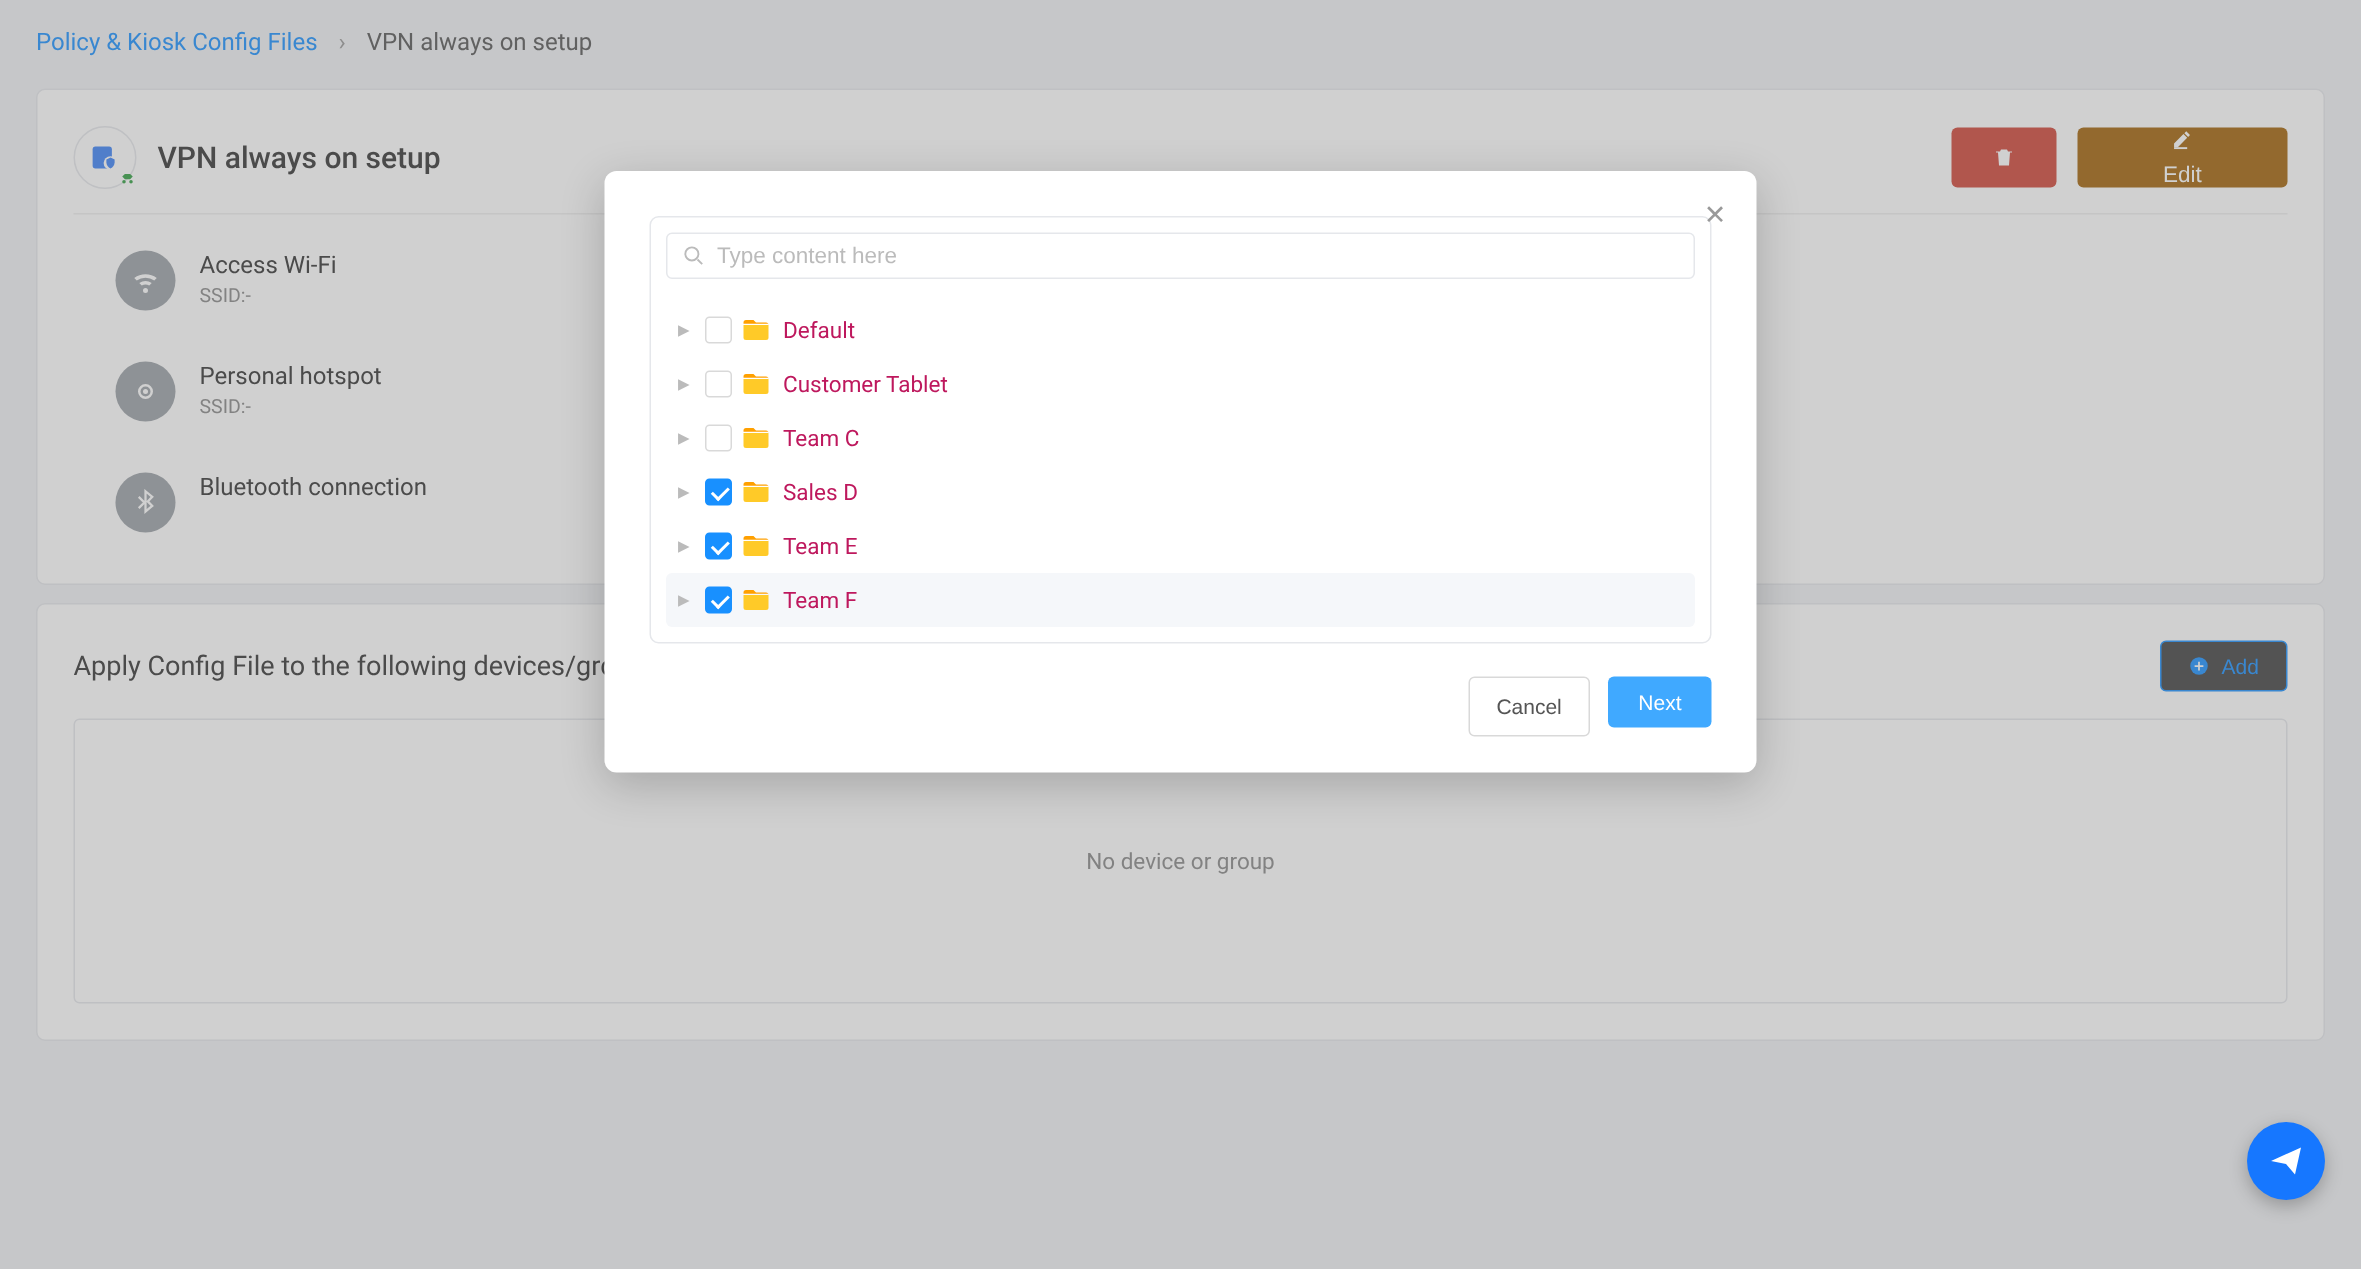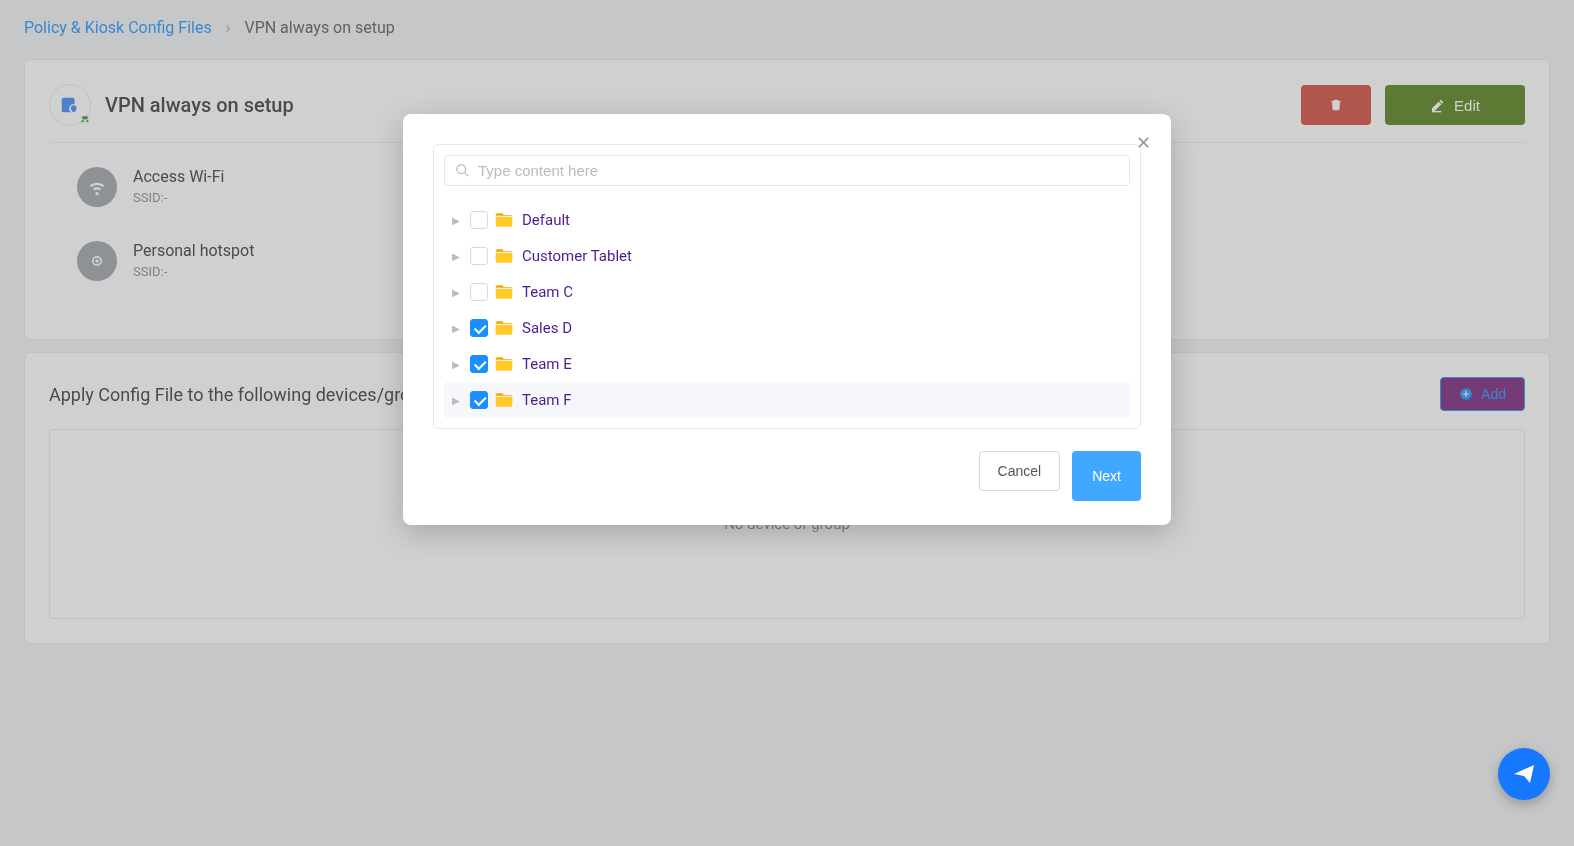--- a/index.html
+++ b/index.html
@@ -69,32 +69,32 @@
     display: inline-flex; align-items: center; justify-content: center;
     gap: 8px;
     height: 40px;
     padding: 0 24px;
     border-radius: 4px;
     font-size: 15px;
     cursor: pointer;
     border: none;
   }
   .btn-danger { background: #cf4436; color: #fff; width: 70px; padding: 0; }
-  .btn-primary { background: #4d7c0f; color: #fff; min-width: 140px; }
+  .btn-primary { background: #a16207; color: #fff; min-width: 140px; flex-direction: column; }
   .btn-outline {
-    background: #701a75; color: #1890ff; border: 1px solid #1890ff;
+    background: #404040; color: #1890ff; border: 1px solid #1890ff;
     height: 34px; padding: 0 18px; font-size: 14px;
   }
   .btn-default {
     background: #fff; color: #555; border: 1px solid #d9d9d9;
     height: 40px; padding: 0 18px; font-size: 14px;
   }
   .btn-small-primary {
     background: #40a9ff; color: #fff; border: none;
-    height: 50px; padding: 0 20px; font-size: 14px; border-radius: 4px;
+    height: 34px; padding: 0 20px; font-size: 14px; border-radius: 4px;
   }
 
   
   .config-row {
     display: flex; align-items: flex-start; gap: 16px;
     margin: 24px 0 34px 28px;
   }
   .round-icon {
     width: 40px; height: 40px; border-radius: 50%;
     background: #9aa0a6;
@@ -191,21 +191,21 @@
     background: #1890ff; border-color: #1890ff;
   }
   .chk.checked::after {
     content: "";
     width: 5px; height: 9px;
     border: solid #fff;
     border-width: 0 2px 2px 0;
     transform: rotate(45deg) translateY(-1px);
   }
   .folder-icon { margin-right: 8px; display:inline-flex; }
-  .tree-label { font-size: 15px; color: #4c1d95; }
+  .tree-label { font-size: 15px; color: #be185d; }
   .indent { display:inline-block; }
 
   .modal-footer {
     display: flex; justify-content: flex-end; gap: 12px;
     margin-top: 22px;
   }
 
   
   .fab {
     position: absolute;
@@ -277,20 +277,30 @@
           <circle cx="12" cy="12" r="2"></circle>
           <path d="M7 12a5 5 0 015-5M7 12a5 5 0 005 5M17 12a5 5 0 00-5-5M17 12a5 5 0 01-5 5" stroke="#fff" stroke-width="2" fill="none"></path>
         </svg>
     </div>
     <div>
       <div class="config-label">Personal hotspot</div>
       <div class="config-sub">SSID:-</div>
     </div>
   </div>
 
+  <div class="config-row" style="margin-bottom:10px">
+    <div class="round-icon">
+      <svg width="18" height="18" viewBox="0 0 24 24" fill="#fff">
+          <path d="M12 2l6 5-4 4 4 4-6 5V2zM6 7l5 5-5 5" stroke="#fff" stroke-width="2" fill="none"></path>
+        </svg>
+    </div>
+    <div>
+      <div class="config-label">Bluetooth connection</div>
+    </div>
+  </div>
 </div>
 
 <div class="card apply-card">
   <div class="apply-header">
     <div class="apply-title">Apply Config File to the following devices/groups</div>
     <button class="btn btn-outline">
       <svg width="14" height="14" viewBox="0 0 24 24" fill="#1890ff">
           <circle cx="12" cy="12" r="10" fill="#1890ff"></circle>
           <path d="M12 7v10M7 12h10" stroke="#fff" stroke-width="2"></path>
         </svg>

